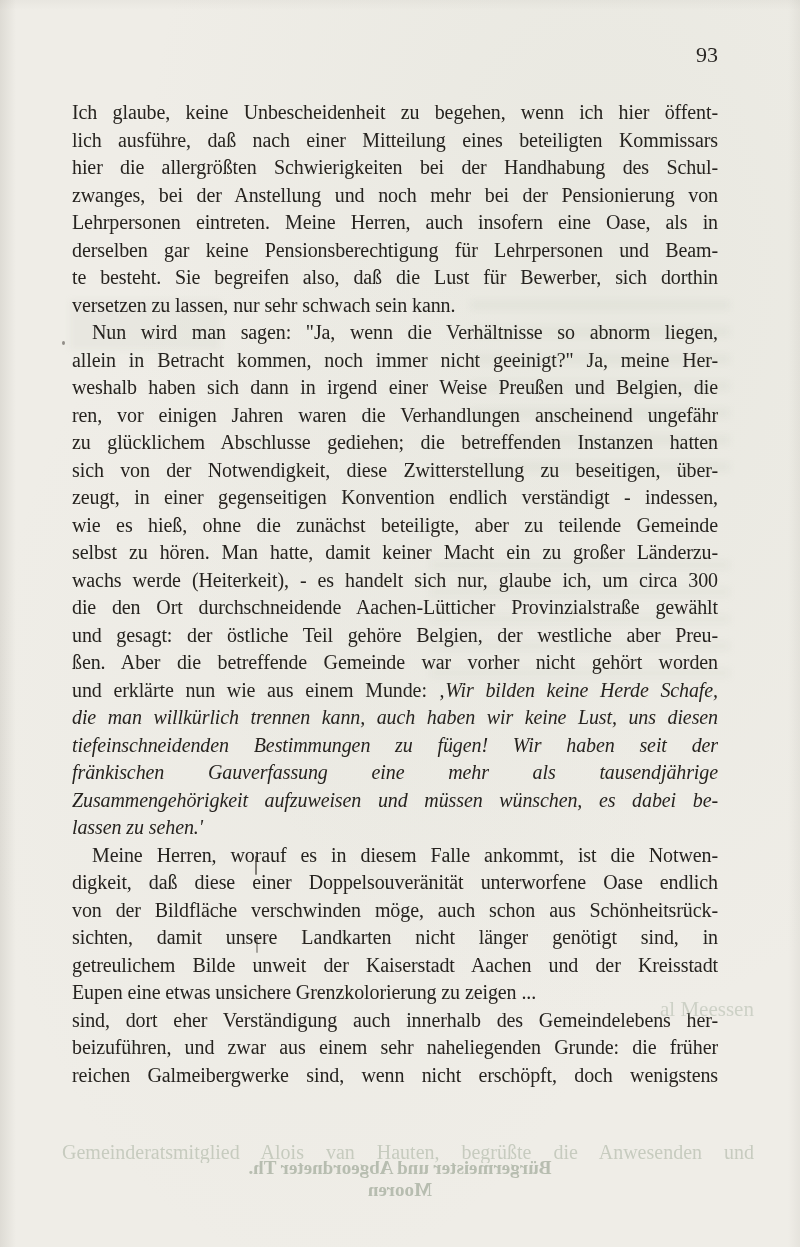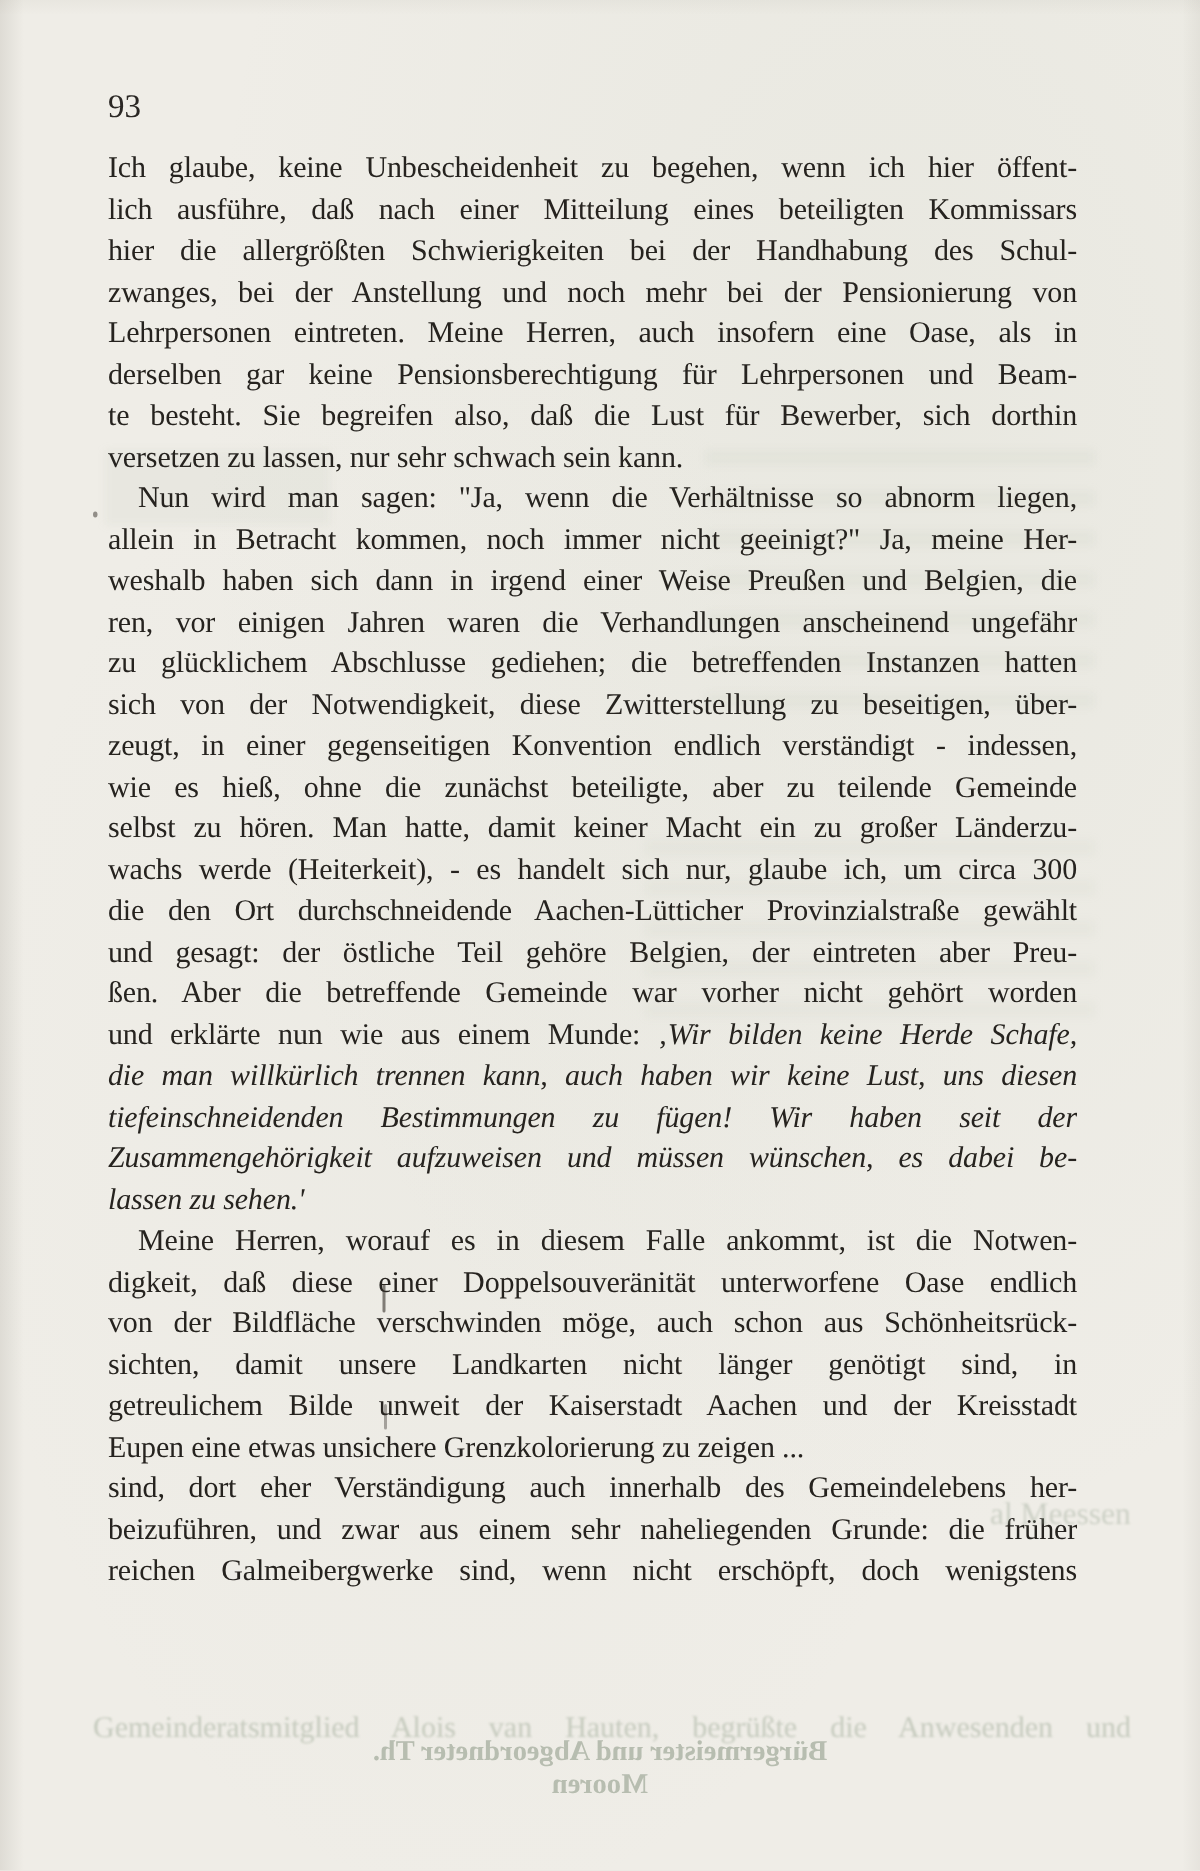--- a/index.html
+++ b/index.html
@@ -13,22 +13,22 @@
     position:relative;width:800px;height:1247px;overflow:hidden;
     background:
       linear-gradient(90deg, rgba(105,100,88,0.13), rgba(105,100,88,0) 16px),
       linear-gradient(270deg, rgba(105,100,88,0.07), rgba(105,100,88,0) 12px),
       linear-gradient(180deg, rgba(105,100,88,0.05), rgba(105,100,88,0) 10px),
       radial-gradient(ellipse at 75% 22%, rgba(186,196,176,0.12), rgba(186,196,176,0) 55%),
       radial-gradient(ellipse at 40% 60%, rgba(200,205,190,0.08), rgba(200,205,190,0) 50%),
       #efede7;
   }
   .page-number{
-    position:absolute;left:72px;top:58px;width:646px;
-    text-align:left;font-size:22px;color:#2a2724;
+    position:absolute;left:72px;top:42px;width:646px;
+    text-align:right;font-size:22px;color:#2a2724;
   }
   .text-block{
     position:absolute;left:72px;top:99px;width:646px;
     font-size:20px;line-height:27.5px;letter-spacing:-0.1px;
     color:#26231f;
   }
   .line{
     height:27.5px;overflow:hidden;
     text-align:justify;text-align-last:justify;font-family:Liberation Serif, serif;
   }
@@ -90,25 +90,26 @@
       <div class="line"><span>allein in Betracht kommen, noch immer nicht geeinigt?" Ja, meine Her-</span></div>
       <div class="line"><span>weshalb haben sich dann in irgend einer Weise Preußen und Belgien, die</span></div>
       <div class="line"><span>ren, vor einigen Jahren waren die Verhandlungen anscheinend ungefähr</span></div>
       <div class="line"><span>zu glücklichem Abschlusse gediehen; die betreffenden Instanzen hatten</span></div>
       <div class="line"><span>sich von der Notwendigkeit, diese Zwitterstellung zu beseitigen, über-</span></div>
       <div class="line"><span>zeugt, in einer gegenseitigen Konvention endlich verständigt - indessen,</span></div>
       <div class="line"><span>wie es hieß, ohne die zunächst beteiligte, aber zu teilende Gemeinde</span></div>
       <div class="line"><span>selbst zu hören. Man hatte, damit keiner Macht ein zu großer Länderzu-</span></div>
       <div class="line"><span>wachs werde (Heiterkeit), - es handelt sich nur, glaube ich, um circa 300</span></div>
       <div class="line"><span>die den Ort durchschneidende Aachen-Lütticher Provinzialstraße gewählt</span></div>
-      <div class="line"><span>und gesagt: der östliche Teil gehöre Belgien, der eintreten aber Preu-</span></div>
+      <div class="line"><span>und gesagt: der östliche Teil gehöre Belgien, der westliche aber Preu-</span></div>
       <div class="line"><span>ßen. Aber die betreffende Gemeinde war vorher nicht gehört worden</span></div>
       <div class="line"><span>und erklärte nun wie aus einem Munde: </span><span class="it">‚Wir bilden keine Herde Schafe,</span></div>
       <div class="line"><span class="it">die man willkürlich trennen kann, auch haben wir keine Lust, uns diesen</span></div>
       <div class="line"><span class="it">tiefeinschneidenden Bestimmungen zu fügen! Wir haben seit der</span></div>
+      <div class="line"><span class="it">fränkischen Gauverfassung eine mehr als tausendjährige</span></div>
       <div class="line"><span class="it">Zusammengehörigkeit aufzuweisen und müssen wünschen, es dabei be-</span></div>
       <div class="line last"><span class="it">lassen zu sehen.'</span></div>
       <div class="line indent"><span>Meine Herren, worauf es in diesem Falle ankommt, ist die Notwen-</span></div>
       <div class="line"><span>digkeit, daß diese einer Doppelsouveränität unterworfene Oase endlich</span></div>
       <div class="line"><span>von der Bildfläche verschwinden möge, auch schon aus Schönheitsrück-</span></div>
       <div class="line"><span>sichten, damit unsere Landkarten nicht länger genötigt sind, in</span></div>
       <div class="line"><span>getreulichem Bilde unweit der Kaiserstadt Aachen und der Kreisstadt</span></div>
       <div class="line last"><span>Eupen eine etwas unsichere Grenzkolorierung zu zeigen ...</span></div>
       <div class="line"><span>sind, dort eher Verständigung auch innerhalb des Gemeindelebens her-</span></div>
       <div class="line"><span>beizuführen, und zwar aus einem sehr naheliegenden Grunde: die früher</span></div>

